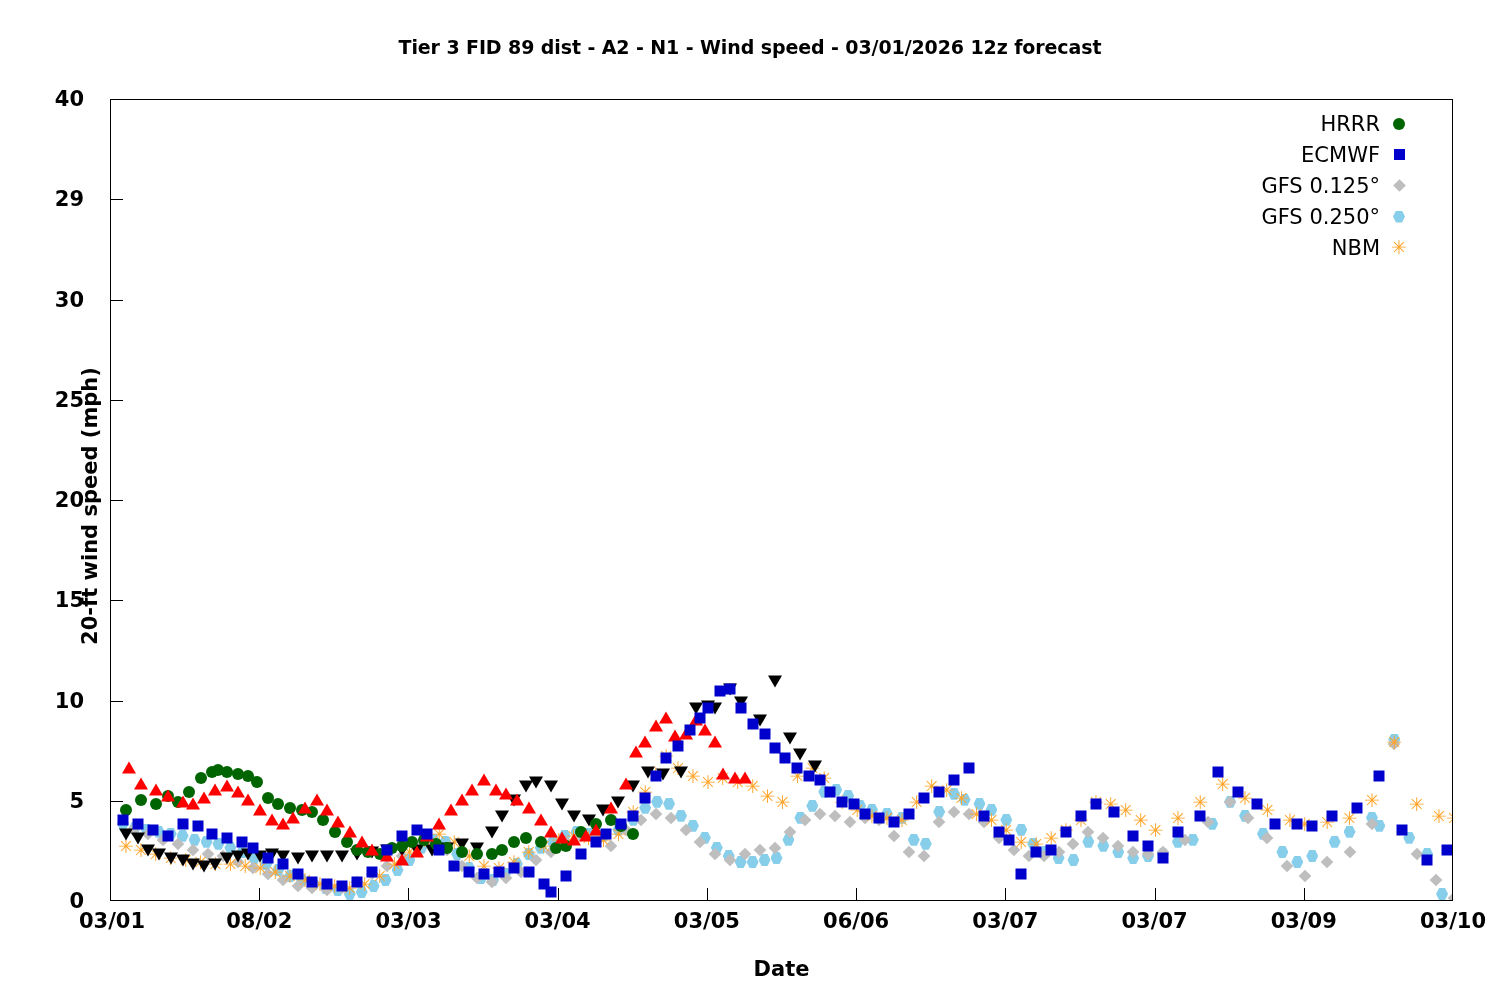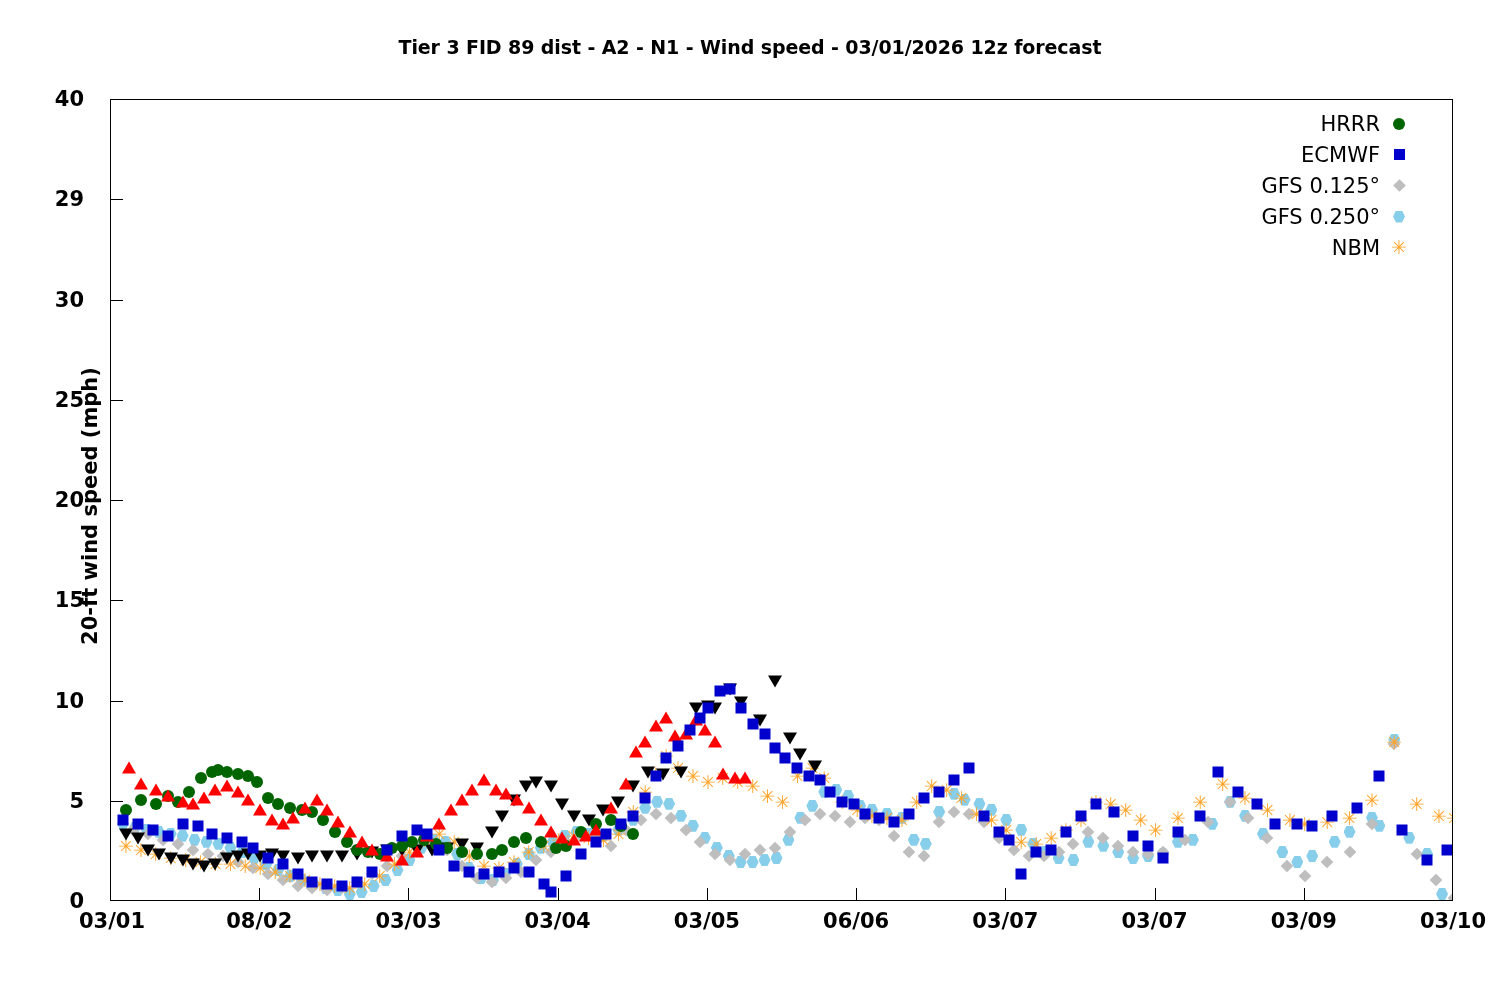--- a/index.html
+++ b/index.html
@@ -166,20 +166,21 @@
   }
 </style>
 </head>
 <body>
 
 <div id="figure">
 
   <div id="chart-title">Tier 3 FID 89 dist - A2 - N1 - Wind speed - 03/01/2026 12z forecast</div>
 
   <div id="ylabel">20-ft wind speed (mph)</div>
+  <div id="xlabel">Date</div>
 
   <div id="y-axis"></div>
   <div id="x-axis"></div>
 
   <div id="plot-area">
       <div style="position: absolute; left: 0px; top: 0px; width: 100%; height: 100%;">
         <div class="pt m-hex" style="background: rgb(135, 206, 235); left: 11.9378px; top: 723.805px;"></div>
         <div class="pt m-hex" style="background: rgb(135, 206, 235); left: 23.8756px; top: 727.815px;"></div>
         <div class="pt m-hex" style="background: rgb(135, 206, 235); left: 35.8133px; top: 729.82px;"></div>
         <div class="pt m-hex" style="background: rgb(135, 206, 235); left: 47.7511px; top: 731.825px;"></div>

